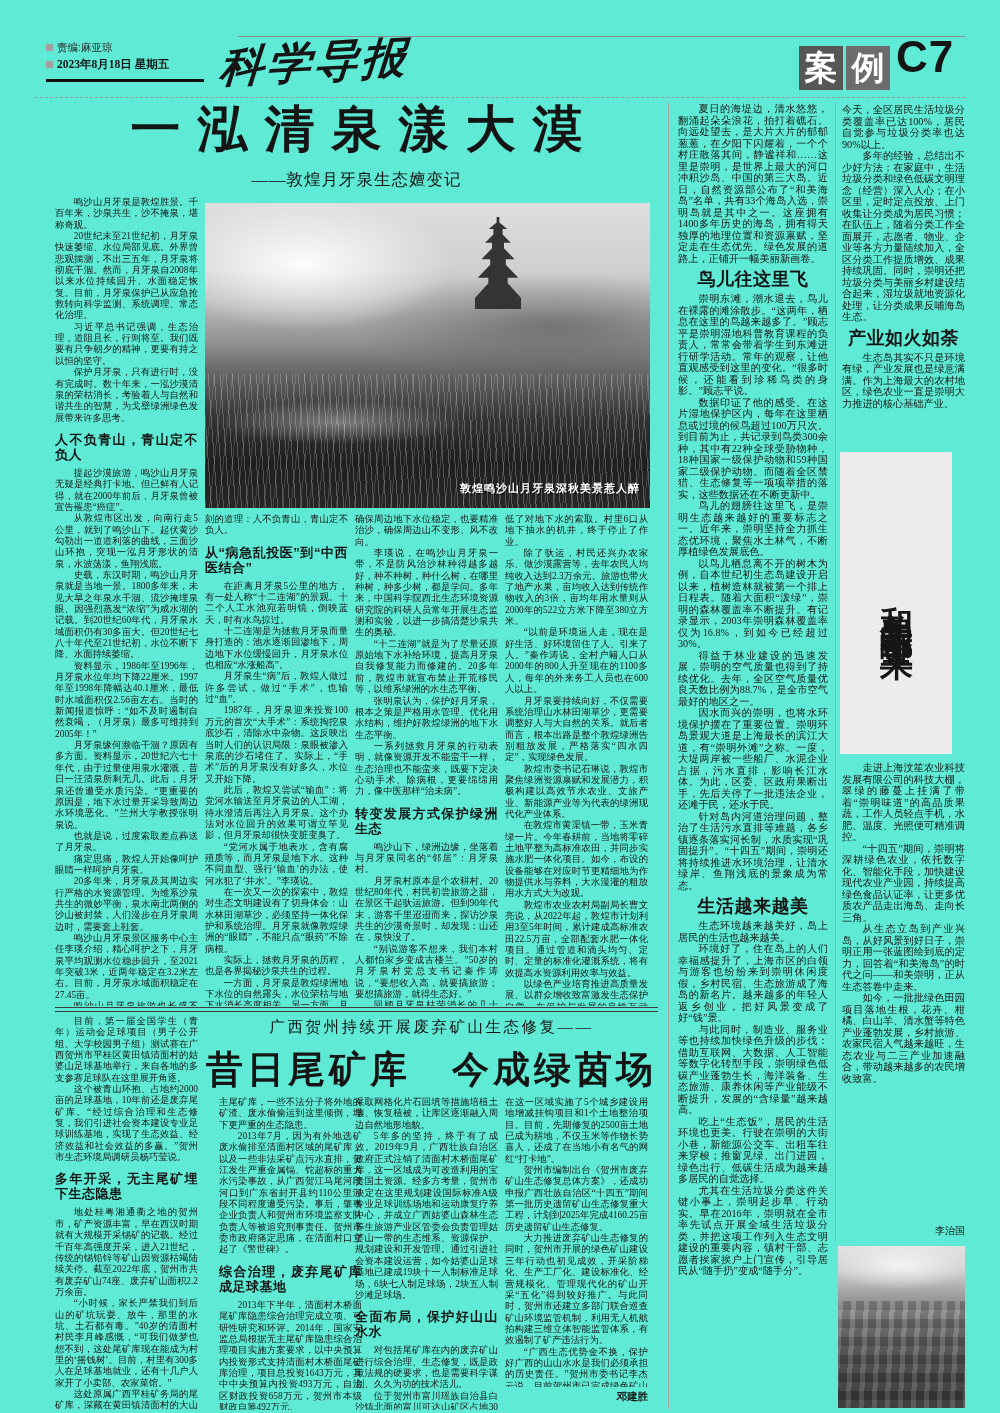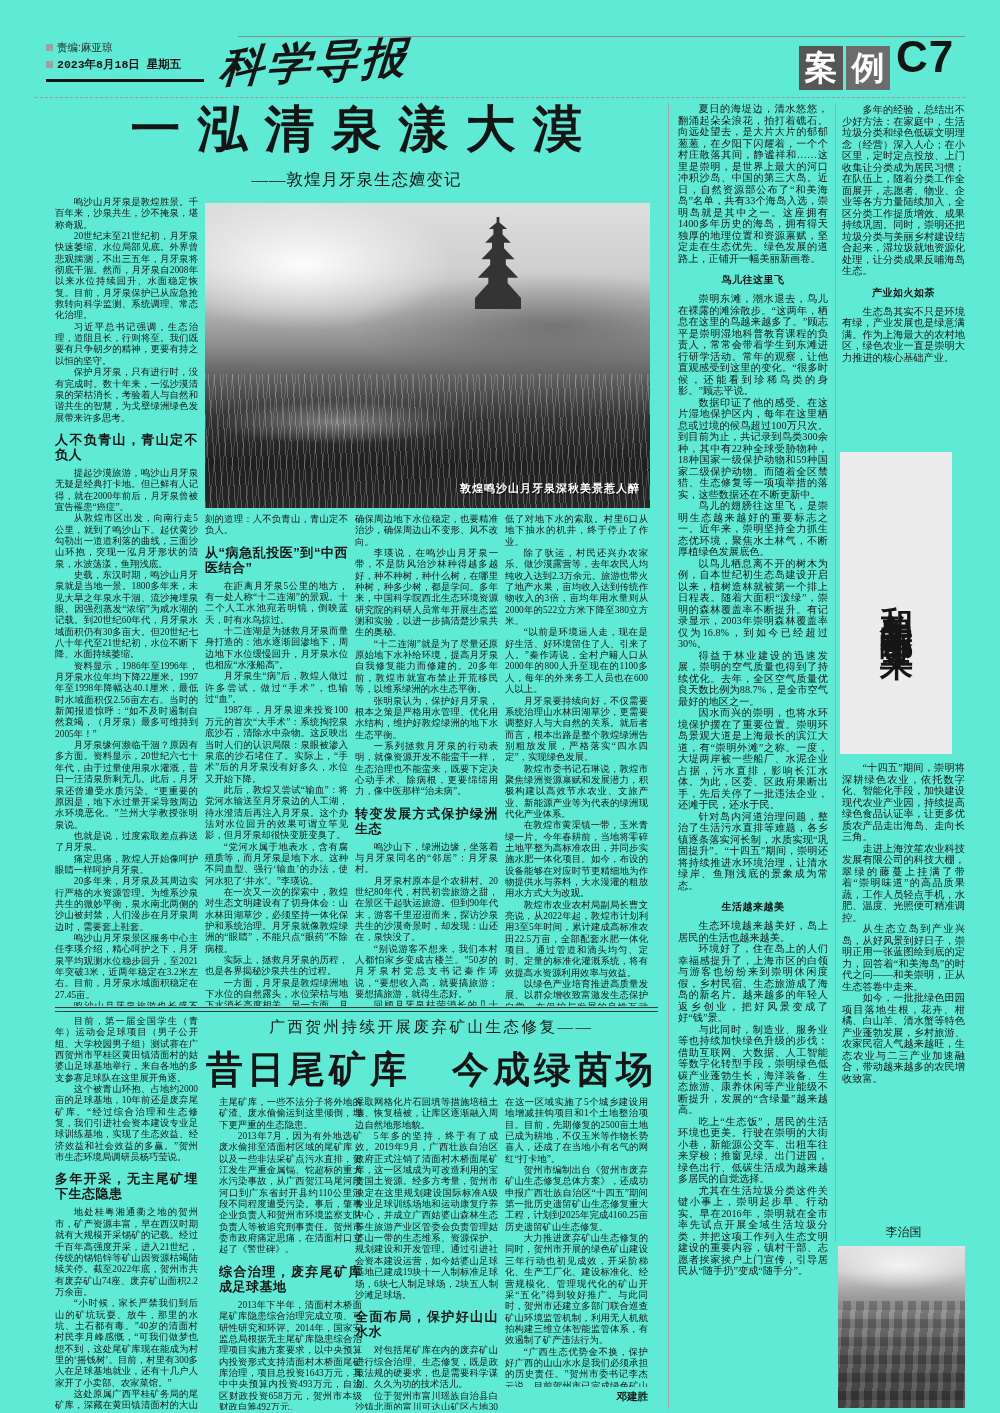--- a/index.html
+++ b/index.html
@@ -2,21 +2,21 @@
 <html><head>
 <meta charset="utf-8">
 <style>
   html,body{margin:0;padding:0;background:#e9e9e9;}
   #page{position:relative;width:1000px;height:1413px;margin:0 auto;background:#5eead4;
         font-family:"Liberation Serif","DejaVu Serif",serif;color:#151515;overflow:hidden;}
   .abs{position:absolute;}
   
   .top-rule{left:238px;top:36px;width:727px;height:1px;background:#8c8c8c;}
   .editor-line{left:46px;top:41px;font-size:10.5px;color:#2a2a2a;font-family:"Liberation Sans",sans-serif;}
-  .date-line{left:46px;top:57px;font-size:11.5px;font-weight:bold;font-family:Liberation Mono, monospace;}
+  .date-line{left:46px;top:57px;font-size:11.5px;font-weight:bold;font-family:Liberation Serif, serif;}
   .editor-line::before,.date-line::before{content:"";display:inline-block;width:7px;height:7px;background:#a0a0a0;margin-right:4px;}
   .date-underline{left:46px;top:79px;width:158px;height:3px;background:#111;}
   .masthead{left:220px;top:33px;font-size:44px;font-weight:bold;font-style:italic;
             font-family:"DejaVu Serif",serif;letter-spacing:3px;transform:skewX(-7deg) rotate(-3deg);}
   .sec-box{top:46px;width:44px;height:44px;color:#fff;font-size:33px;font-weight:bold;
            font-family:"Liberation Sans",sans-serif;display:flex;align-items:center;justify-content:center;}
   .sec-box.b1{left:799px;background:#565656;}
   .sec-box.b2{left:846px;background:#6c6c6c;}
   .page-no{left:896px;top:32px;font-size:44px;font-weight:bold;font-family:"Liberation Sans",sans-serif;letter-spacing:1px;}
   .dot-rule{left:35px;top:97px;width:930px;border-top:1px dashed #9a9a9a;height:0;}
@@ -36,21 +36,21 @@
   .pagoda{left:270px;top:14px;width:46px;height:92px;background:#343434;position:absolute;
     clip-path:polygon(47% 0%,53% 0%,53% 6%,70% 13%,60% 13%,60% 19%,78% 28%,63% 28%,63% 34%,86% 46%,67% 46%,67% 52%,94% 66%,71% 66%,71% 72%,100% 88%,100% 100%,0% 100%,0% 88%,29% 72%,29% 66%,6% 66%,33% 52%,33% 46%,14% 46%,37% 34%,37% 28%,22% 28%,40% 19%,40% 13%,30% 13%,47% 6%);}
   .photo-caption{position:absolute;right:10px;bottom:12px;font-size:11px;font-weight:bold;color:#fff;
     letter-spacing:1px;text-shadow:1px 1px 1px rgba(0,0,0,.9);font-family:"Liberation Sans",sans-serif;}
   
   .col{position:absolute;font-size:9.4px;line-height:11.35px;text-align:justify;overflow:hidden;}
   .col p{margin:0;text-indent:2em;}
   .col p.noind{text-indent:0;}
   .col .sh{font-family:"Liberation Sans",sans-serif;font-weight:bold;font-size:13px;line-height:15px;
            margin:8px 0 6px;text-indent:0;letter-spacing:.5px;}
-  .col.csh .sh{text-align:center;font-size:10px;}
+  .col.csh .sh{text-align:center;font-size:18px;}
   .a1c1{left:55px;top:197px;width:143px;height:809px;}
   .a1c2{left:205px;top:514px;width:143px;height:492px;}
   .a1c3{left:355px;top:514px;width:143px;height:492px;}
   .a1c4{left:505px;top:514px;width:143px;height:492px;}
   .divider2{left:55px;top:1007px;width:603px;height:3px;border-top:1px solid #3c3c3c;border-bottom:1px solid #3c3c3c;}
   
   .a2-head{left:205px;top:1017px;width:453px;text-align:center;}
   .a2-kicker{font-size:15.5px;letter-spacing:2.5px;}
   .a2-title{margin-top:7px;font-size:37px;font-weight:900;font-family:Liberation Mono, monospace;letter-spacing:4px;white-space:nowrap;}
   .a2c1{left:55px;top:1016px;width:143px;height:394px;}
@@ -60,21 +60,21 @@
   .a2-byline{left:505px;top:1390px;width:143px;text-align:right;font-size:10.5px;font-weight:bold;}
   
   .vrule1{left:668px;top:103px;width:1px;height:1306px;background:#a8a8a8;}
   .vrule2{left:835px;top:103px;width:1px;height:1139px;background:#a8a8a8;}
   .a3c5{left:678px;top:103px;width:150px;height:1306px;font-size:10.2px;line-height:11.5px;}
   .a3c6a{left:842px;top:104px;width:123px;height:346px;font-size:10.2px;line-height:11.5px;}
   .graybox{left:840px;top:452px;width:112px;height:302px;background:#ececec;display:flex;align-items:center;justify-content:center;}
   .vtitle{writing-mode:vertical-rl;text-orientation:upright;font-size:33px;font-weight:900;
           font-family:"DejaVu Serif",serif;letter-spacing:7px;color:#161616;}
   .a3c6b{left:842px;top:762px;width:123px;height:458px;font-size:10.2px;line-height:11.5px;}
-  .a3-byline{left:842px;top:1224px;width:123px;text-align:center;font-size:12px;font-family:Liberation Serif, serif;}
+  .a3-byline{left:842px;top:1224px;width:123px;text-align:right;font-size:10px;font-family:Liberation Serif, serif;}
   .photo2{left:838px;top:1246px;width:127px;height:162px;overflow:hidden;
     background:
       radial-gradient(ellipse 80% 22% at 50% 12%, rgba(255,255,255,.75) 0%, rgba(255,255,255,0) 70%),
       linear-gradient(180deg,#e2e2e2 0%,#cdcdcd 16%,#a0a0a0 30%,#777 46%,#585858 66%,#464646 84%,#3e3e3e 100%);}
   .photo2::after{content:"";position:absolute;left:0;top:34%;width:100%;height:66%;
     background:repeating-linear-gradient(93deg, rgba(255,255,255,.10) 0 5px, rgba(0,0,0,.14) 5px 13px),
                repeating-linear-gradient(180deg, rgba(0,0,0,.10) 0 9px, rgba(255,255,255,.06) 9px 18px);}
 </style>
 </head>
 <body>
@@ -201,32 +201,33 @@
       <p>因水而兴的崇明，也将水环境保护摆在了重要位置。崇明环岛景观大道是上海最长的滨江大道，有“崇明外滩”之称。一度，大堤两岸被一些船厂、水泥企业占据，污水直排，影响长江水体。为此，区委、区政府果断出手，先后关停了一批违法企业，还滩于民，还水于民。</p>
       <p>针对岛内河道治理问题，整治了生活污水直排等难题，各乡镇逐条落实河长制，水质实现“巩固提升”。“十四五”期间，崇明还将持续推进水环境治理，让清水绿岸、鱼翔浅底的景象成为常态。</p>
       <div class="sh">生活越来越美</div>
       <p>生态环境越来越美好，岛上居民的生活也越来越美。</p>
       <p>环境好了，住在岛上的人们幸福感提升了，上海市区的白领与游客也纷纷来到崇明休闲度假，乡村民宿、生态旅游成了海岛的新名片。越来越多的年轻人返乡创业，把好风景变成了好“钱”景。</p>
       <p>与此同时，制造业、服务业等也持续加快绿色升级的步伐：借助互联网、大数据、人工智能等数字化转型手段，崇明绿色低碳产业蓬勃生长，海洋装备、生态旅游、康养休闲等产业能级不断提升，发展的“含绿量”越来越高。</p>
       <p>吃上“生态饭”，居民的生活环境也更美。行驶在崇明的大街小巷，新能源公交车、出租车往来穿梭；推窗见绿、出门进园，绿色出行、低碳生活成为越来越多居民的自觉选择。</p>
       <p>尤其在生活垃圾分类这件关键小事上，崇明起步早、行动实。早在2016年，崇明就在全市率先试点开展全域生活垃圾分类，并把这项工作列入生态文明建设的重要内容，镇村干部、志愿者挨家挨户上门宣传，引导居民从“随手扔”变成“随手分”。</p>
     </div>
   <div class="col csh a3c6a">
+      <p class="noind">今天，全区居民生活垃圾分类覆盖率已达100%，居民自觉参与垃圾分类率也达90%以上。</p>
       <p>多年的经验，总结出不少好方法：在家庭中，生活垃圾分类和绿色低碳文明理念（经营）深入人心；在小区里，定时定点投放、上门收集让分类成为居民习惯；在队伍上，随着分类工作全面展开，志愿者、物业、企业等各方力量陆续加入，全区分类工作提质增效、成果持续巩固。同时，崇明还把垃圾分类与美丽乡村建设结合起来，湿垃圾就地资源化处理，让分类成果反哺海岛生态。</p>
       <div class="sh">产业如火如荼</div>
       <p>生态岛其实不只是环境有绿，产业发展也是绿意满满。作为上海最大的农村地区，绿色农业一直是崇明大力推进的核心基础产业。</p>
     </div>
 
   <div class="abs graybox">
     <div class="vtitle">和美崇明哪里来</div>
   </div>
 
   <div class="col csh a3c6b">
+      <p>走进上海汶笙农业科技发展有限公司的科技大棚，翠绿的藤蔓上挂满了带着“崇明味道”的高品质果蔬，工作人员轻点手机，水肥、温度、光照便可精准调控。</p>
       <p>“十四五”期间，崇明将深耕绿色农业，依托数字化、智能化手段，加快建设现代农业产业园，持续提高绿色食品认证率，让更多优质农产品走出海岛、走向长三角。</p>
-      <p>走进上海汶笙农业科技发展有限公司的科技大棚，翠绿的藤蔓上挂满了带着“崇明味道”的高品质果蔬，工作人员轻点手机，水肥、温度、光照便可精准调控。</p>
       <p>从生态立岛到产业兴岛，从好风景到好日子，崇明正用一张蓝图绘到底的定力，回答着“和美海岛”的时代之问——和美崇明，正从生态答卷中走来。</p>
       <p>如今，一批批绿色田园项目落地生根，花卉、柑橘、白山羊、清水蟹等特色产业蓬勃发展，乡村旅游、农家民宿人气越来越旺，生态农业与二三产业加速融合，带动越来越多的农民增收致富。</p>
     </div>
   <div class="abs a3-byline">李治国</div>
 
   <div class="abs photo2"></div>
 
 </div>
 
 </body></html>

